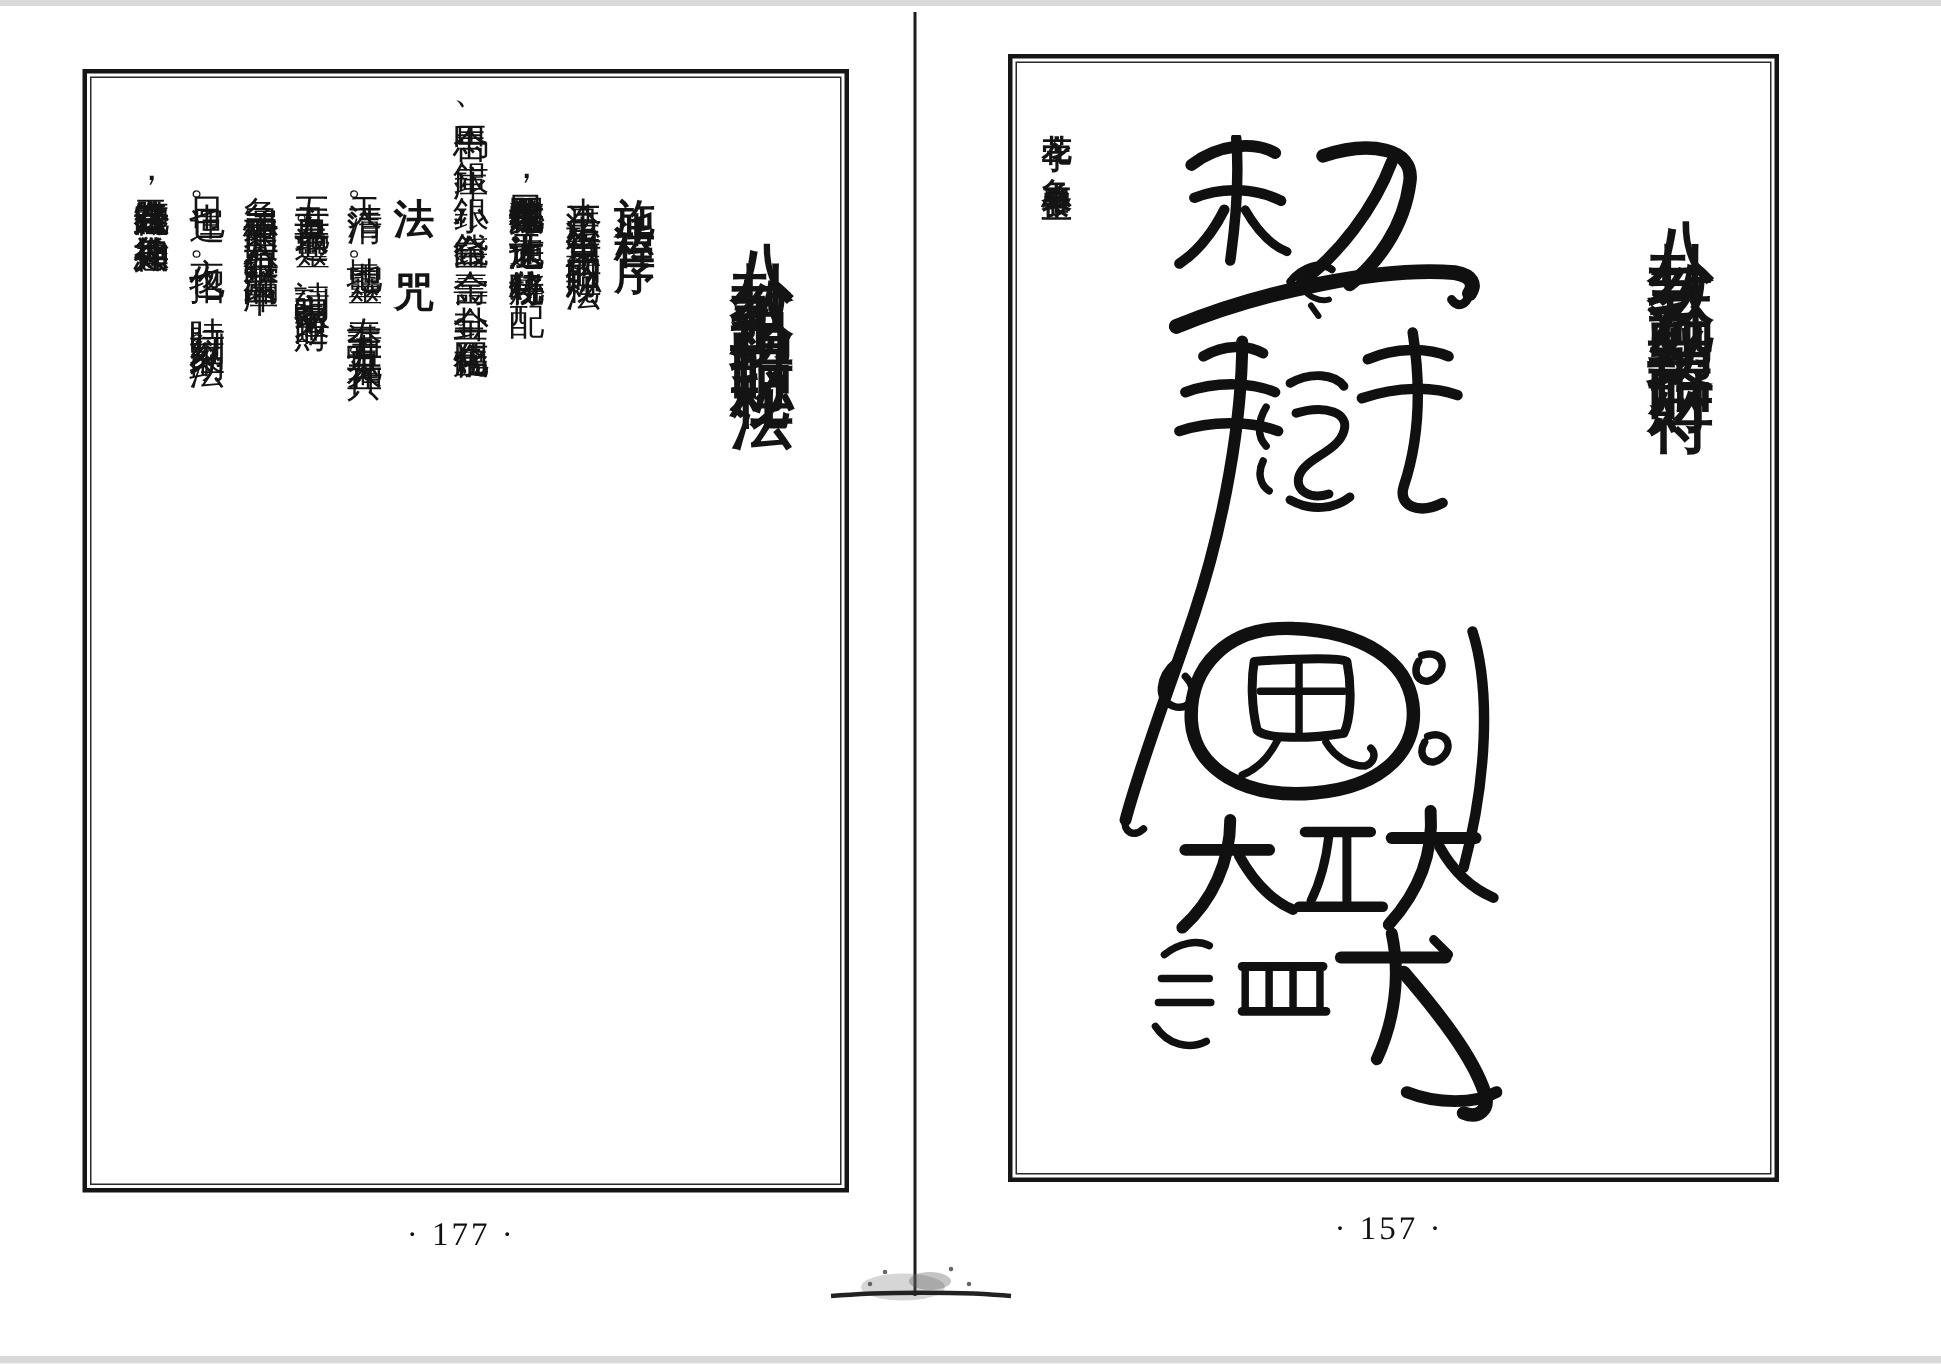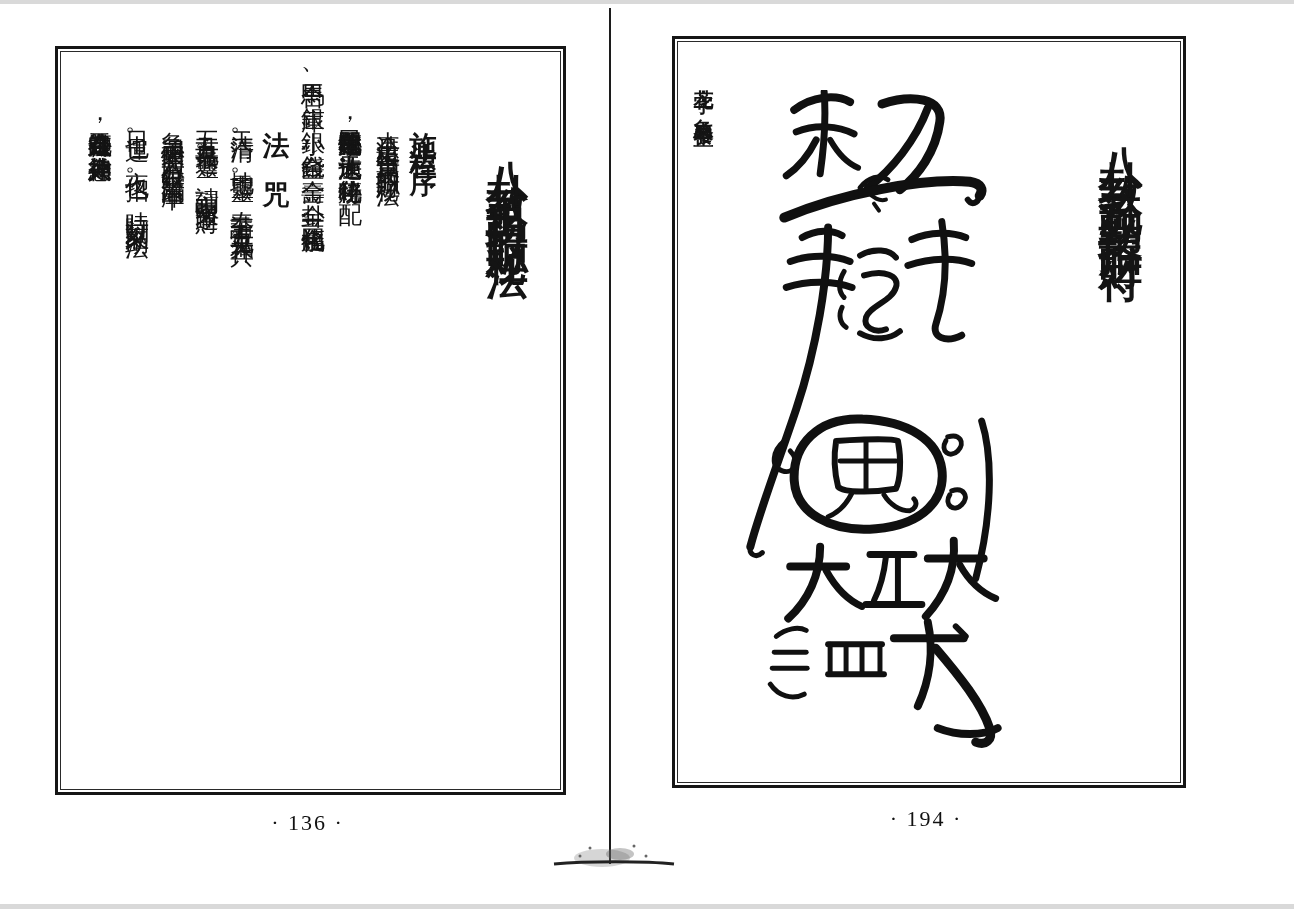--- a/index.html
+++ b/index.html
@@ -56,21 +56,21 @@
   <div class="vtext body-col tight" style="left:301px;top:65px;">合甲馬、庫銀、小銀、金白錢、壽金、卦金、福金一同燒化。</div>
 
   <div class="vtext sec-heading" style="left:262px;top:110px;">法　咒</div>
 
   <div class="vtext body-col" style="left:230px;top:112px;">天清清。地靈靈。奉請五方五鬼大神兵。</div>
   <div class="vtext body-col" style="left:195px;top:112px;">五方五鬼最通靈。請到家中來運財。</div>
   <div class="vtext body-col" style="left:161px;top:112px;">急急運來四面八方金銀財寶滿庫中。</div>
   <div class="vtext body-col" style="left:125px;top:112px;">日也運。夜也招。時時刻刻來助法。</div>
   <div class="vtext body-col tight" style="left:88px;top:114px;">吾奉八卦祖師法令在此，神兵火急如律令。</div>
 
-  <div class="page-number" style="left:55px;top:810px;width:505px;">· 136 ·</div>
+  <div class="page-number" style="left:55px;top:810px;width:505px;">· 177 ·</div>
 
   <div class="page-frame" style="left:672px;top:36px;width:508px;height:746px;">
     <div class="inner"></div>
   </div>
 
   <div class="vtext annotation-col" style="left:694px;top:74px;">花字：急來發罡</div>
 
   <div class="vtext page-title-r" style="left:1098px;top:112px;">八卦教流動業招財符</div>
 
   <svg style="position:absolute;left:728px;top:90px;" width="288" height="668" viewBox="0 0 280 670" fill="none" stroke="#101010" stroke-linecap="round" stroke-linejoin="round" aria-label="勅令">
@@ -140,15 +140,15 @@
     <path d="M130,558 L130,584" stroke-width="5"></path>
     <path d="M148,556 L148,586" stroke-width="5"></path>
     <path d="M96,586 L152,586" stroke-width="6"></path>
     <path d="M162,550 L232,550" stroke-width="8"></path>
     <path d="M196,534 C202,562 198,592 186,618" stroke-width="8"></path>
     <path d="M224,538 l10,10" stroke-width="6"></path>
     <path d="M204,560 C228,588 250,616 258,640 C262,652 254,658 244,654" stroke-width="9"></path>
     <path d="M206,640 C226,648 252,648 266,640" stroke-width="8"></path>
   </svg>
 
-  <div class="page-number" style="left:672px;top:806px;width:508px;">· 194 ·</div>
+  <div class="page-number" style="left:672px;top:806px;width:508px;">· 157 ·</div>
 
 </div>
 
 </body></html>

